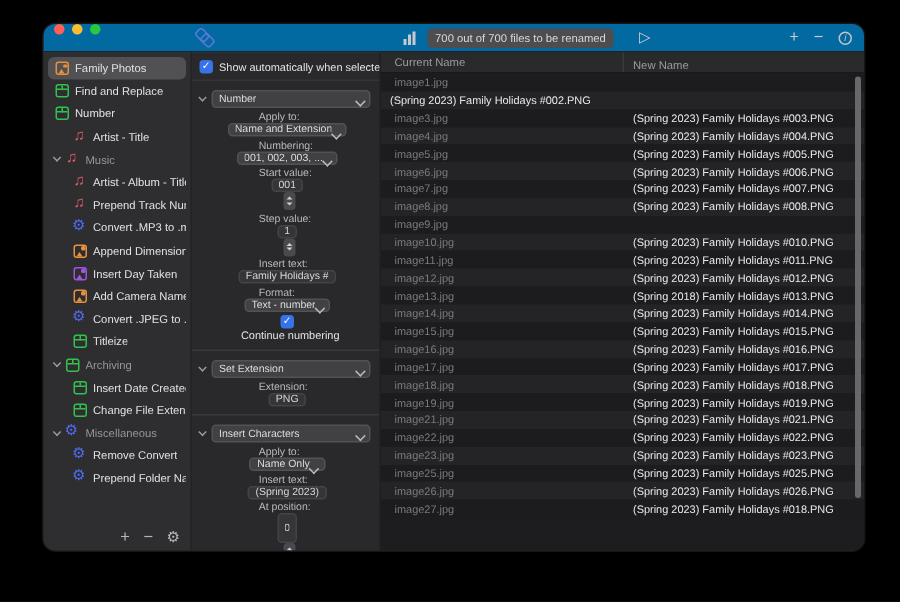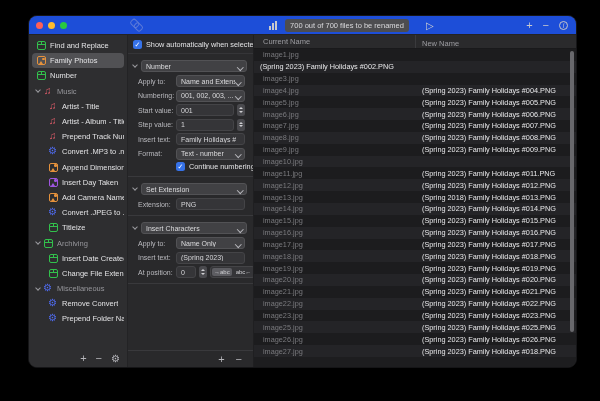--- a/index.html
+++ b/index.html
@@ -2,22 +2,22 @@
 <html><head>
 <meta charset="utf-8">
 <style>
   * { margin:0; padding:0; box-sizing:border-box; }
   html,body { width:600px; height:401px; background:#000; overflow:hidden;
     font-family:"Liberation Sans", sans-serif; }
   .window { position:absolute; left:28px; top:15px; width:549px; height:353px;
     background:#303032; border-radius:9px; overflow:hidden; display:flex; flex-direction:column;
     box-shadow:0 12px 34px rgba(0,0,0,.75); border:1px solid #151517; }
   
-  .titlebar { height:19px; background:#1d4ed8; border-bottom:1px solid #232325; flex-shrink:0;
-    position:relative; display:flex; align-items:center; }
+  .titlebar { height:19px; background:#0369a1; border-bottom:1px solid #232325; flex-shrink:0;
+    position:relative; display:flex; }
   .lights { display:flex; gap:5px; margin-left:7px; }
   .light { width:7px; height:7px; border-radius:50%; }
   .chain { position:absolute; left:101px; top:4px; width:11px; height:11px; transform:rotate(-45deg); }
   .chain::before,.chain::after { content:''; position:absolute; left:3px; width:5px; height:7px;
     border:1.2px solid #5b79d8; border-radius:2.5px; }
   .chain::before { top:-1px; } .chain::after { top:4px; }
   .chart { position:absolute; left:240px; top:5px; display:flex; align-items:flex-end; gap:1px; height:9px; }
   .chart i { display:block; width:2px; background:#c9c9cd; }
   .chart i:nth-child(1){height:4px;} .chart i:nth-child(2){height:7px;} .chart i:nth-child(3){height:9px;}
   .badge { position:absolute; left:256px; top:3px; width:124px; height:13px; background:#4d4d50;
@@ -63,21 +63,21 @@
     color:#e3e3e5; border-bottom:1px solid #353538; white-space:nowrap; }
   .cb { width:9px; height:9px; border-radius:2.5px; background:#3672e8; color:#fff; font-size:7px;
     line-height:9px; text-align:center; flex-shrink:0; }
   .shead { display:flex; align-items:center; margin:6px 6px 3px 5px; }
   .shead .chev { margin:-2px 4px 0 0; }
   .select { flex:1; height:12px; background:#414144; border:1px solid #525255; border-radius:3px;
     display:flex; align-items:center; padding:0 9px 0 4px; position:relative; min-width:0; }
   .select span { font-size:7px; color:#dcdcde; white-space:nowrap; overflow:hidden; }
   .select::after { content:''; position:absolute; right:4px; top:3.5px; width:3.5px; height:3.5px;
     border-right:1.1px solid #b9b9be; border-bottom:1.1px solid #b9b9be; transform:rotate(45deg); }
-  .frow { display:flex; align-items:center; margin:2.5px 8px 2.5px 10px; }
+  .frow { display:flex; align-items:center; margin:2.5px 8px 2.5px 10px;flex-direction:column; }
   .flabel { width:38px; flex-shrink:0; font-size:7px; color:#b9b9be; white-space:nowrap; }
   .tfield { flex:1; height:12px; background:#353538; border:1px solid #444447; border-radius:3px;
     display:flex; align-items:center; padding:0 4px; min-width:0; }
   .tfield span { font-size:7px; color:#d6d6d9; white-space:nowrap; overflow:hidden; }
   .tfield.tiny { flex:0 0 20px; }
   .stepper { width:8px; height:12px; margin-left:3px; background:#4a4a4e; border-radius:2.5px;
     display:flex; flex-direction:column; align-items:center; justify-content:center; gap:1.5px; flex-shrink:0; }
   .tri-up { width:0; height:0; border-left:2px solid transparent; border-right:2px solid transparent;
     border-bottom:2.5px solid #d0d0d3; }
   .tri-dn { width:0; height:0; border-left:2px solid transparent; border-right:2px solid transparent;
@@ -129,40 +129,40 @@
       <span class="tb-plus">+</span>
       <span class="tb-minus">−</span>
       <span class="info">i</span>
     </div>
   </div>
 
   <div class="body">
 
     <div class="sidebar">
       <div>
-          <div class="side-row">
-            <span class="icon ic-cube" style="--c: #32c14c;"></span>
-            <span class="side-label">Find and Replace</span>
-          </div>
           <div class="side-row sel">
             <span class="icon ic-photo" style="--c: #e6923c;"></span>
             <span class="side-label">Family Photos</span>
           </div>
           <div class="side-row">
             <span class="icon ic-cube" style="--c: #32c14c;"></span>
+            <span class="side-label">Find and Replace</span>
+          </div>
+          <div class="side-row">
+            <span class="icon ic-cube" style="--c: #32c14c;"></span>
             <span class="side-label">Number</span>
+          </div>
+          <div class="side-row child">
+            <span class="icon ic-music" style="--c: #e35d6a;"></span>
+            <span class="side-label">Artist - Title</span>
           </div>
           <div class="side-row group">
             <span class="chev"></span>
             <span class="icon ic-music" style="--c: #e35d6a;"></span>
             <span class="side-label">Music</span>
-          </div>
-          <div class="side-row child">
-            <span class="icon ic-music" style="--c: #e35d6a;"></span>
-            <span class="side-label">Artist - Title</span>
           </div>
           <div class="side-row child">
             <span class="icon ic-music" style="--c: #e35d6a;"></span>
             <span class="side-label">Artist - Album - Title</span>
           </div>
           <div class="side-row child">
             <span class="icon ic-music" style="--c: #e35d6a;"></span>
             <span class="side-label">Prepend Track Number</span>
           </div>
           <div class="side-row child">
@@ -345,20 +345,21 @@
       </div>
       <div class="rows">
           <div class="trow">
             <span class="td-cur">image1.jpg</span>
           </div>
           <div class="trow">
             <span class="td-new">(Spring 2023) Family Holidays #002.PNG</span>
           </div>
           <div class="trow">
             <span class="td-cur">image3.jpg</span>
+            <span class="td-new">(Spring 2023) Family Holidays #003.PNG</span>
           </div>
           <div class="trow">
             <span class="td-cur">image4.jpg</span>
             <span class="td-new">(Spring 2023) Family Holidays #004.PNG</span>
           </div>
           <div class="trow">
             <span class="td-cur">image5.jpg</span>
             <span class="td-new">(Spring 2023) Family Holidays #005.PNG</span>
           </div>
           <div class="trow">
@@ -368,24 +369,24 @@
           <div class="trow">
             <span class="td-cur">image7.jpg</span>
             <span class="td-new">(Spring 2023) Family Holidays #007.PNG</span>
           </div>
           <div class="trow">
             <span class="td-cur">image8.jpg</span>
             <span class="td-new">(Spring 2023) Family Holidays #008.PNG</span>
           </div>
           <div class="trow">
             <span class="td-cur">image9.jpg</span>
-            <span class="td-new">(Spring 2023) Family Holidays #009.PNG</span>
           </div>
           <div class="trow">
             <span class="td-cur">image10.jpg</span>
+            <span class="td-new">(Spring 2023) Family Holidays #010.PNG</span>
           </div>
           <div class="trow">
             <span class="td-cur">image11.jpg</span>
             <span class="td-new">(Spring 2023) Family Holidays #011.PNG</span>
           </div>
           <div class="trow">
             <span class="td-cur">image12.jpg</span>
             <span class="td-new">(Spring 2023) Family Holidays #012.PNG</span>
           </div>
           <div class="trow">
@@ -408,24 +409,20 @@
             <span class="td-cur">image17.jpg</span>
             <span class="td-new">(Spring 2023) Family Holidays #017.PNG</span>
           </div>
           <div class="trow">
             <span class="td-cur">image18.jpg</span>
             <span class="td-new">(Spring 2023) Family Holidays #018.PNG</span>
           </div>
           <div class="trow">
             <span class="td-cur">image19.jpg</span>
             <span class="td-new">(Spring 2023) Family Holidays #019.PNG</span>
-          </div>
-          <div class="trow">
-            <span class="td-cur">image20.jpg</span>
-            <span class="td-new">(Spring 2023) Family Holidays #020.PNG</span>
           </div>
           <div class="trow">
             <span class="td-cur">image21.jpg</span>
             <span class="td-new">(Spring 2023) Family Holidays #021.PNG</span>
           </div>
           <div class="trow">
             <span class="td-cur">image22.jpg</span>
             <span class="td-new">(Spring 2023) Family Holidays #022.PNG</span>
           </div>
           <div class="trow">

